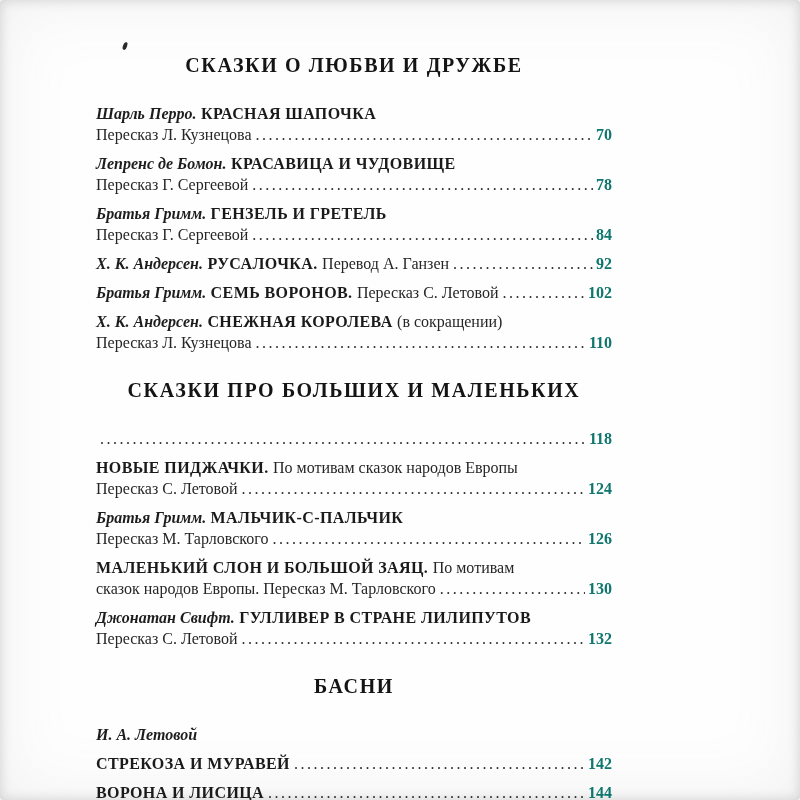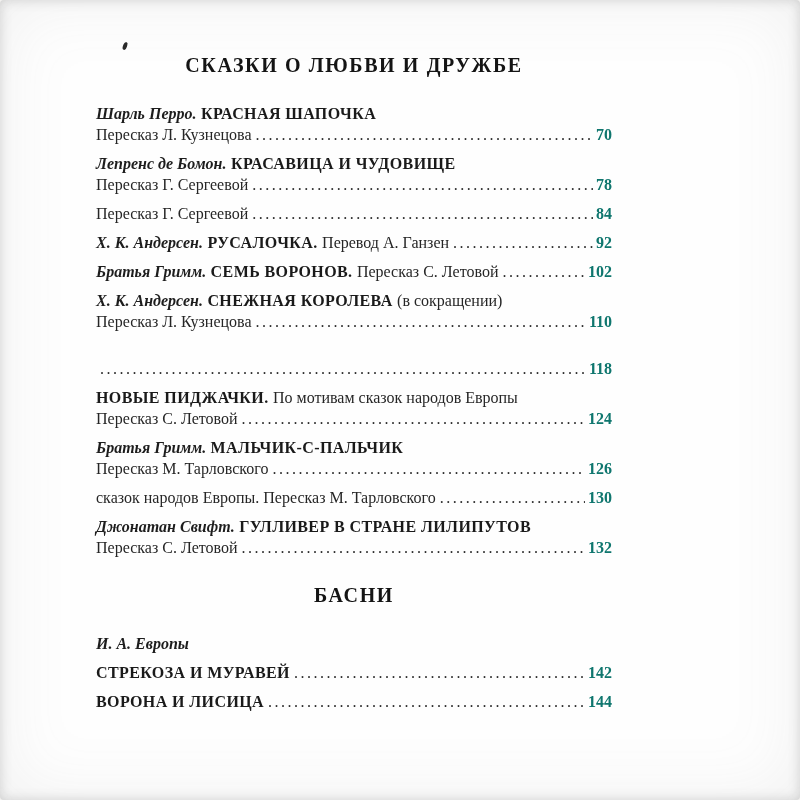--- a/index.html
+++ b/index.html
@@ -95,20 +95,23 @@
             <span class="segs"><span class="seg-author">Лепренс де Бомон.</span><span class="seg-title"> КРАСАВИЦА И ЧУДОВИЩЕ</span></span>
           </div>
           <div class="line">
             <span class="segs"><span class="seg-note">Пересказ Г. Сергеевой</span></span>
             <span class="leader">............................................................................................................................................................................................................................</span>
             <span class="page-num">78</span>
           </div>
         </div>
         <div class="entry">
           <div class="line">
+            <span class="segs"><span class="seg-author">Братья Гримм.</span><span class="seg-title"> ГЕНЗЕЛЬ И ГРЕТЕЛЬ</span></span>
+          </div>
+          <div class="line">
             <span class="segs"><span class="seg-note">Пересказ Г. Сергеевой</span></span>
             <span class="leader">............................................................................................................................................................................................................................</span>
             <span class="page-num">84</span>
           </div>
         </div>
         <div class="entry">
           <div class="line">
             <span class="segs"><span class="seg-author">Х. К. Андерсен.</span><span class="seg-title"> РУСАЛОЧКА. </span><span class="seg-note">Перевод А. Ганзен</span></span>
             <span class="leader">............................................................................................................................................................................................................................</span>
             <span class="page-num">92</span>
@@ -126,20 +129,21 @@
             <span class="segs"><span class="seg-author">Х. К. Андерсен.</span><span class="seg-title"> СНЕЖНАЯ КОРОЛЕВА </span><span class="seg-note">(в сокращении)</span></span>
           </div>
           <div class="line">
             <span class="segs"><span class="seg-note">Пересказ Л. Кузнецова</span></span>
             <span class="leader">............................................................................................................................................................................................................................</span>
             <span class="page-num">110</span>
           </div>
         </div>
       </section>
       <section class="section">
+        <h2 class="section-heading">СКАЗКИ ПРО БОЛЬШИХ И МАЛЕНЬКИХ</h2>
         <div class="entry">
           <div class="line">
             <span class="leader">............................................................................................................................................................................................................................</span>
             <span class="page-num">118</span>
           </div>
         </div>
         <div class="entry">
           <div class="line">
             <span class="segs"><span class="seg-title">НОВЫЕ ПИДЖАЧКИ. </span><span class="seg-note">По мотивам сказок народов Европы</span></span>
           </div>
@@ -153,20 +157,23 @@
           <div class="line">
             <span class="segs"><span class="seg-author">Братья Гримм.</span><span class="seg-title"> МАЛЬЧИК-С-ПАЛЬЧИК</span></span>
           </div>
           <div class="line">
             <span class="segs"><span class="seg-note">Пересказ М. Тарловского</span></span>
             <span class="leader">............................................................................................................................................................................................................................</span>
             <span class="page-num">126</span>
           </div>
         </div>
         <div class="entry">
+          <div class="line">
+            <span class="segs"><span class="seg-title">МАЛЕНЬКИЙ СЛОН И БОЛЬШОЙ ЗАЯЦ. </span><span class="seg-note">По мотивам</span></span>
+          </div>
           <div class="line">
             <span class="segs"><span class="seg-note">сказок народов Европы. Пересказ М. Тарловского</span></span>
             <span class="leader">............................................................................................................................................................................................................................</span>
             <span class="page-num">130</span>
           </div>
         </div>
         <div class="entry">
           <div class="line">
             <span class="segs"><span class="seg-author">Джонатан Свифт.</span><span class="seg-title"> ГУЛЛИВЕР В СТРАНЕ ЛИЛИПУТОВ</span></span>
           </div>
@@ -174,21 +181,21 @@
             <span class="segs"><span class="seg-note">Пересказ С. Летовой</span></span>
             <span class="leader">............................................................................................................................................................................................................................</span>
             <span class="page-num">132</span>
           </div>
         </div>
       </section>
       <section class="section">
         <h2 class="section-heading">БАСНИ</h2>
         <div class="entry">
           <div class="line">
-            <span class="segs"><span class="seg-author">И. А. Европы</span></span>
+            <span class="segs"><span class="seg-author">И. А. Летовой</span></span>
           </div>
         </div>
         <div class="entry">
           <div class="line">
             <span class="segs"><span class="seg-title">СТРЕКОЗА И МУРАВЕЙ</span></span>
             <span class="leader">............................................................................................................................................................................................................................</span>
             <span class="page-num">142</span>
           </div>
         </div>
         <div class="entry">

